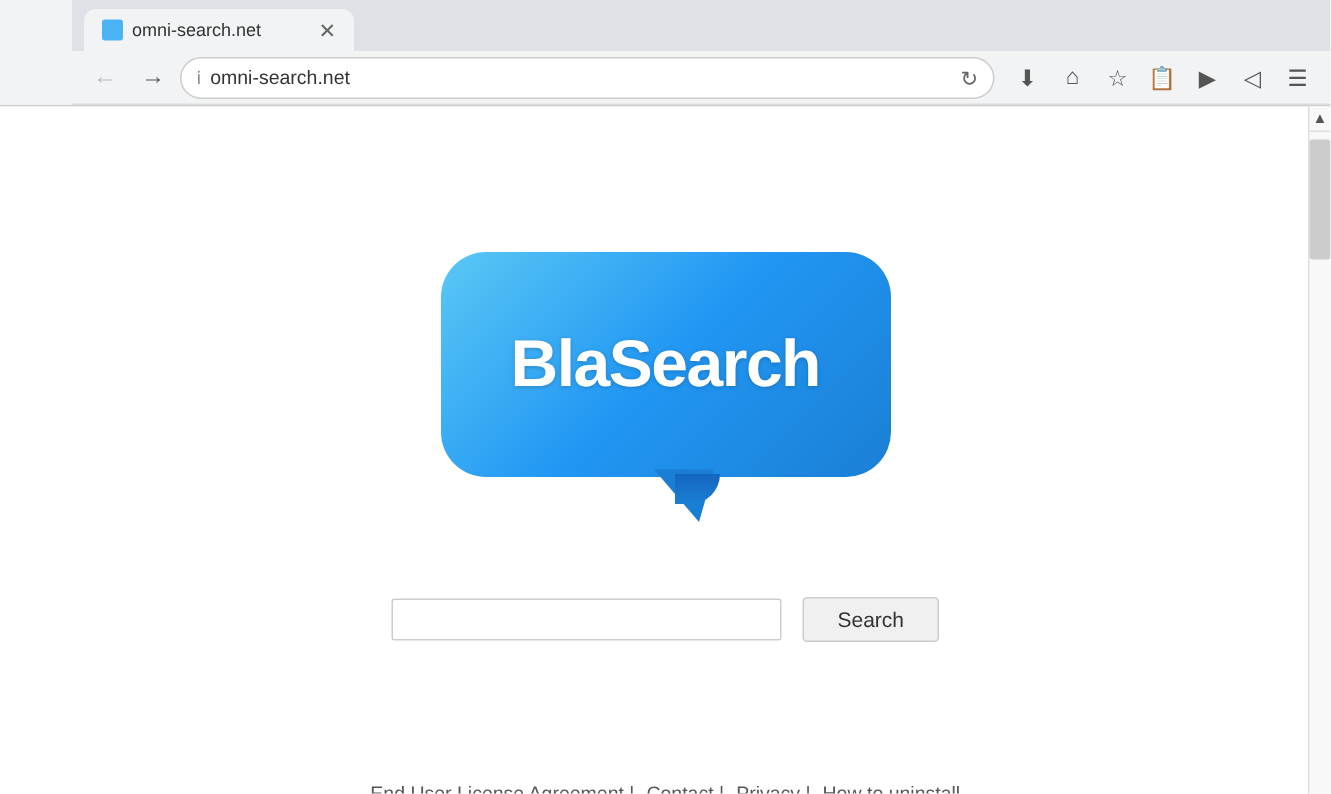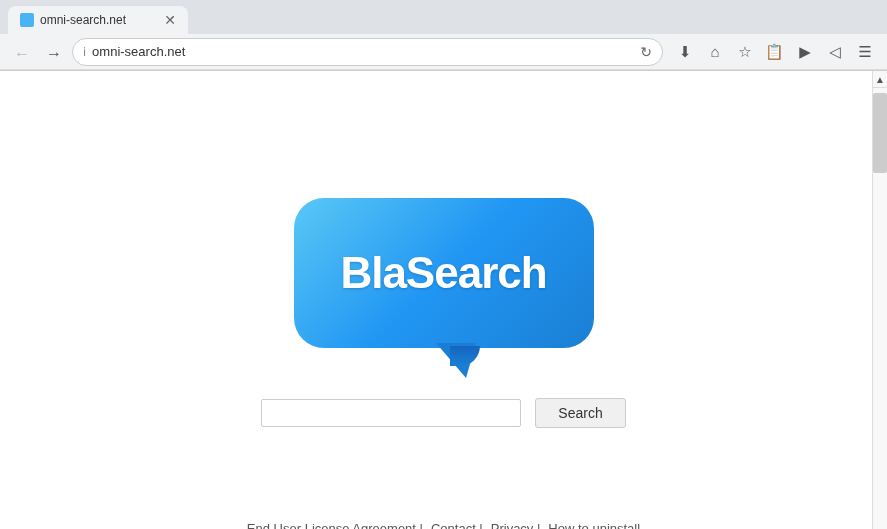--- a/index.html
+++ b/index.html
@@ -3,20 +3,21 @@
   <meta charset="utf-8">
   <style>
     * { margin: 0; padding: 0; box-sizing: border-box; }
     body { font-family: Arial, sans-serif; background: #fff; width: 887px; height: 529px; overflow: hidden; }
 
     
     .browser-chrome {
       width: 887px;
       background: #f1f3f4;
       border-bottom: 1px solid #ccc;
+      padding-left: 48px;
     }
     .tab-bar {
       height: 34px;
       background: #dee1e6;
       display: flex;
       align-items: flex-end;
       padding-left: 8px;
     }
     .tab {
       background: #f1f3f4;
@@ -174,21 +175,21 @@
       padding-bottom: 40px;
     }
 
     
     .logo-container {
       margin-bottom: 50px;
       position: relative;
       width: 320px;
       height: 180px;
       display: flex;
-      align-items: flex-end;
+      align-items: flex-start;
       justify-content: center;
     }
 
     .speech-bubble {
       position: relative;
       width: 300px;
       height: 150px;
       background: linear-gradient(135deg, #5ac8f5 0%, #2196f3 50%, #1a7fd4 100%);
       border-radius: 30px;
       display: flex;

